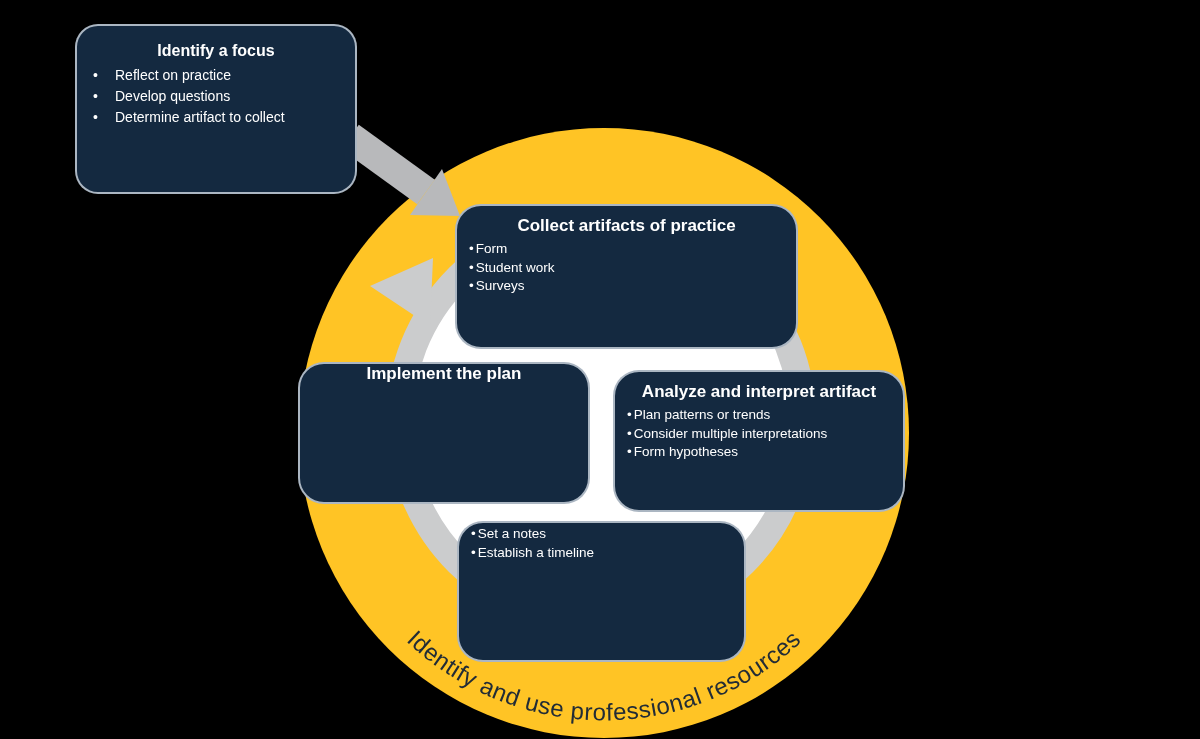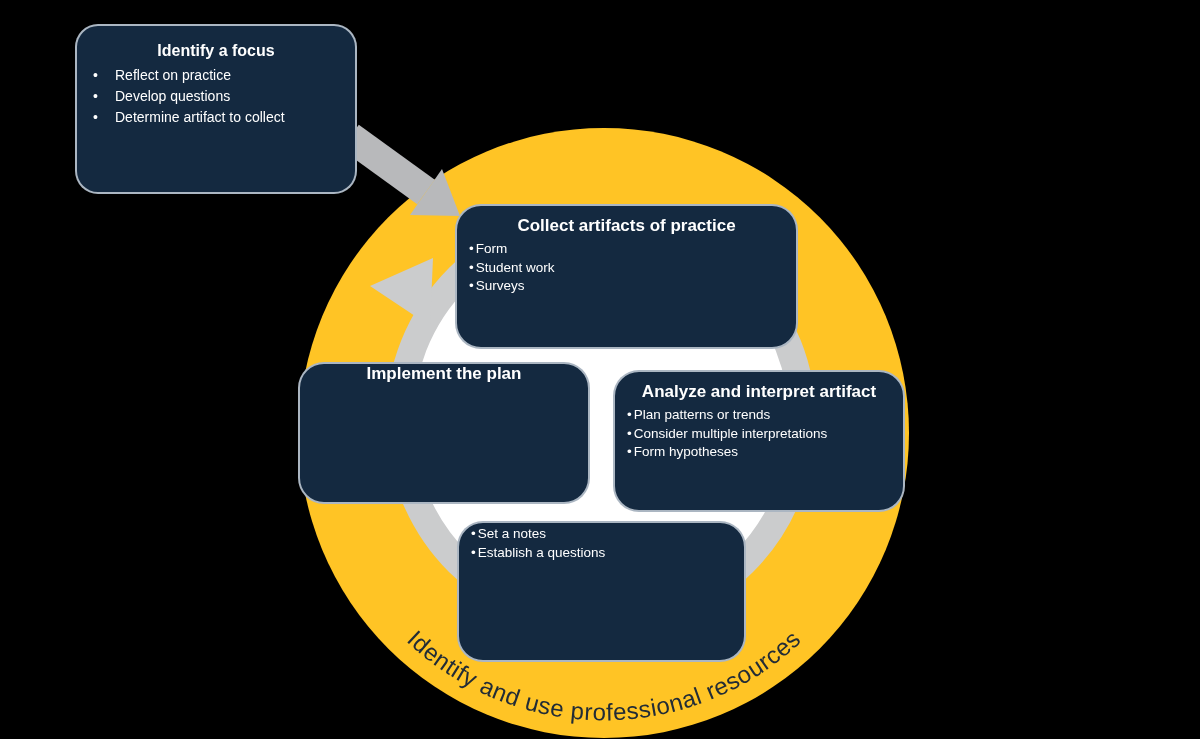--- a/index.html
+++ b/index.html
@@ -101,17 +101,17 @@
     </ul>
   </div>
 
   <div class="card card-implement">
     <div class="card-title">Implement the plan</div>
   </div>
 
   <div class="card card-plan">
     <ul class="step-list">
       <li>Set a notes</li>
-      <li>Establish a questions</li>
+      <li>Establish a timeline</li>
     </ul>
   </div>
 
 </div>
 
 </body></html>

